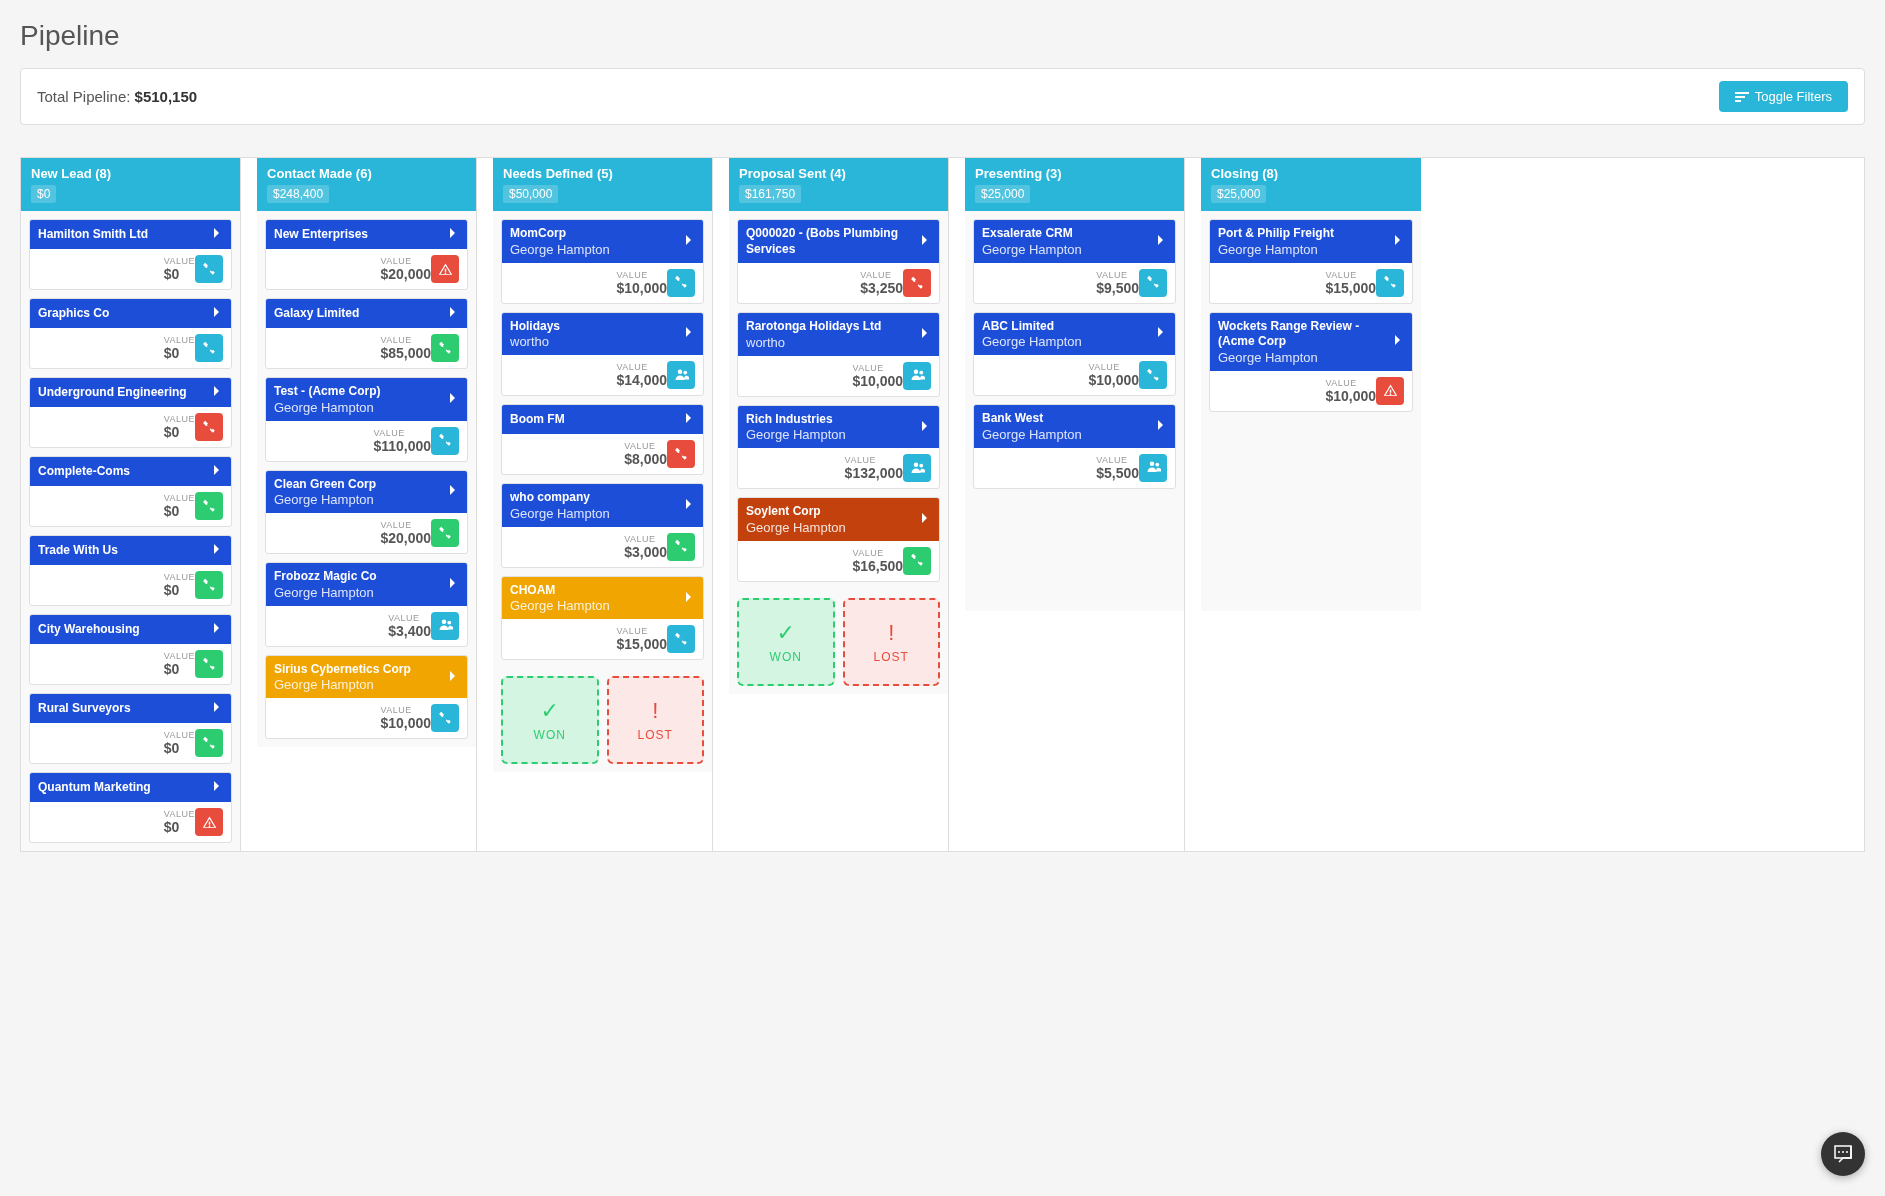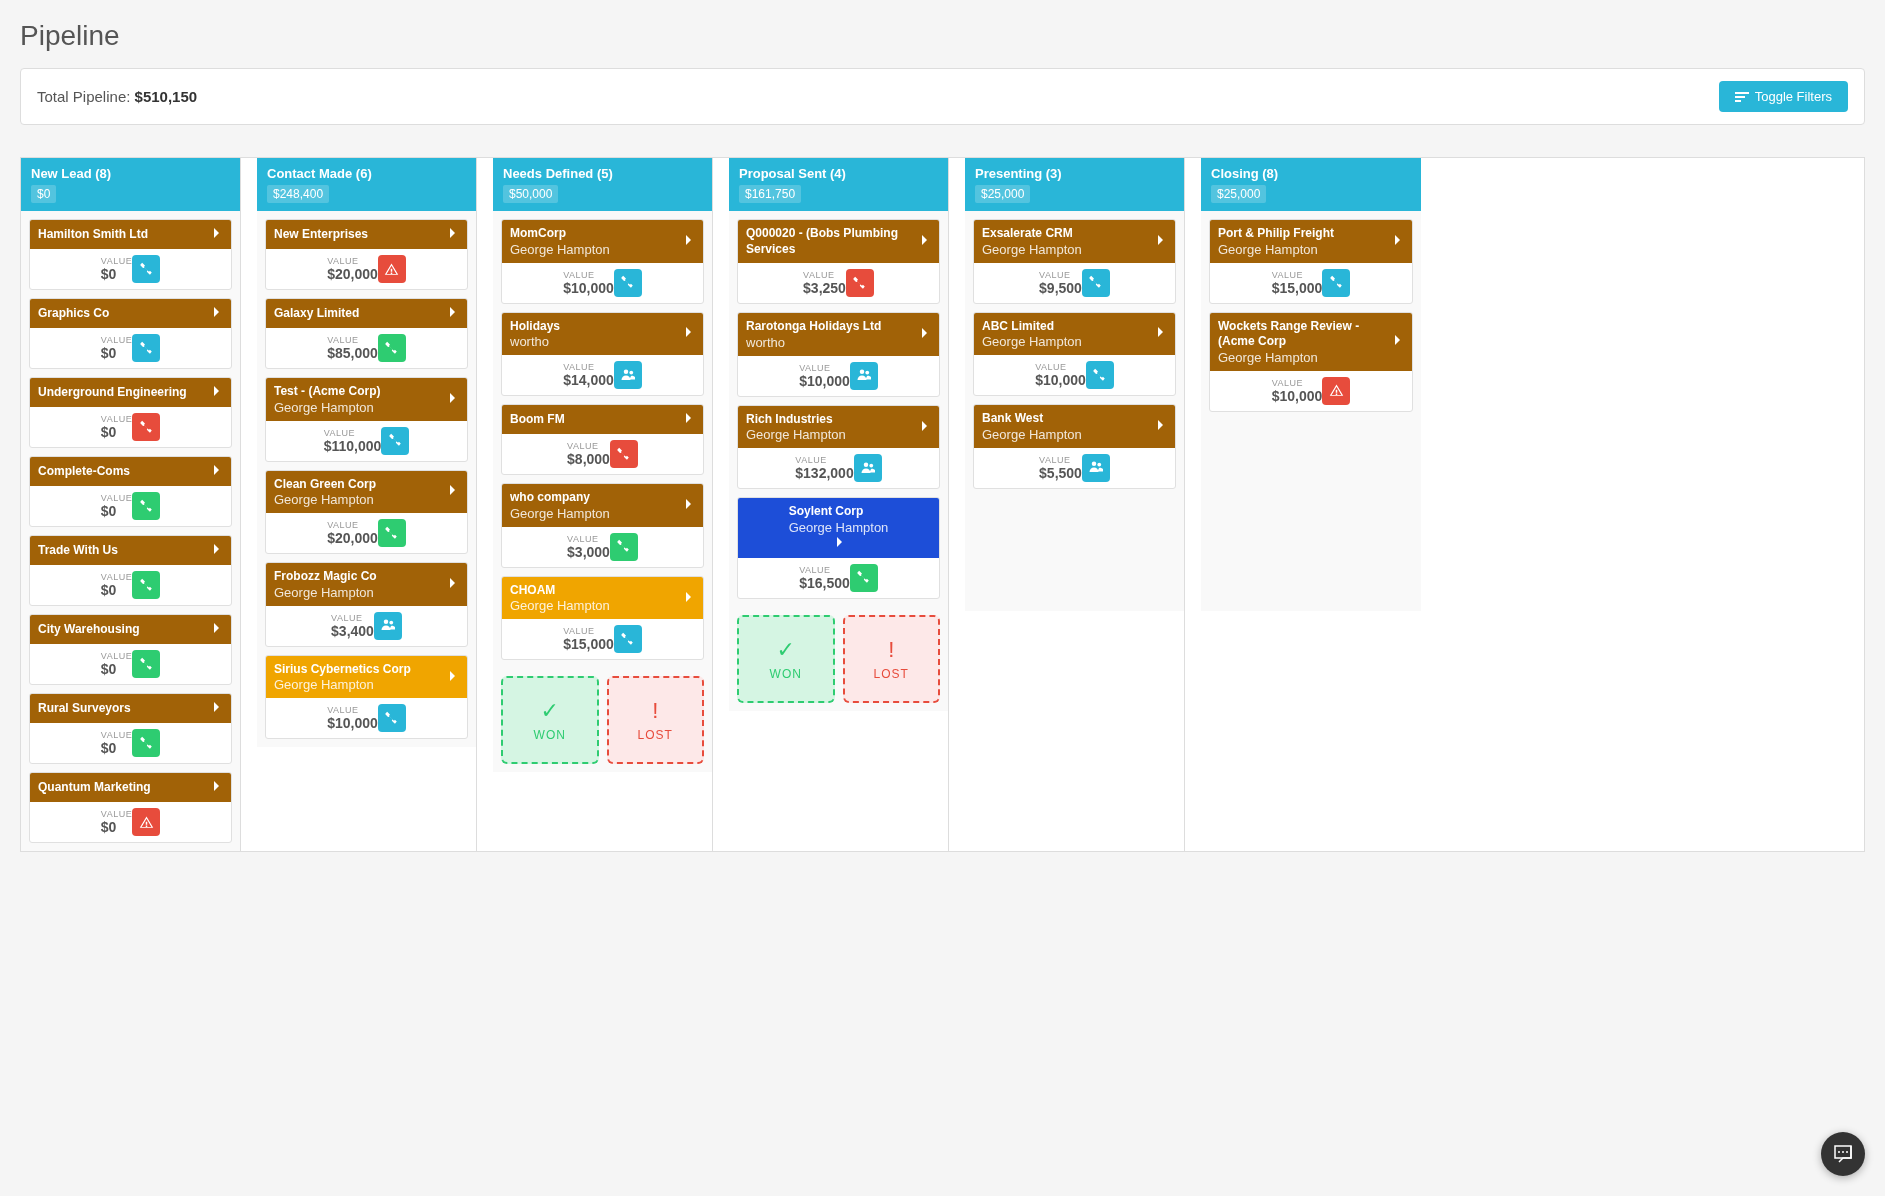--- a/index.html
+++ b/index.html
@@ -20,28 +20,28 @@
     .column:last-child { border-right: none; }
 
     .col-header { background: #29b6d8; color: #fff; padding: 8px 10px; }
     .col-title { font-size: 13px; font-weight: 600; }
     .col-amount { font-size: 12px; background: rgba(255,255,255,0.2); padding: 2px 6px; margin-top: 4px; display: inline-block; border-radius: 2px; }
 
     .col-body { padding: 8px; background: #f9f9f9; min-height: 400px; display: flex; flex-direction: column; gap: 8px; }
 
     .card { background: #fff; border: 1px solid #e0e0e0; border-radius: 3px; overflow: hidden; }
     .card-header { padding: 6px 8px; display: flex; justify-content: space-between; align-items: center; cursor: pointer; }
-    .card-header.blue { background: #a16207; }
+    .card-header.blue { background: #1d4ed8; }
     .card-header.orange { background: #f0a500; }
-    .card-header.red { background: #1d4ed8; flex-direction: column; }
+    .card-header.red { background: #c2410c; }
     .card-title { color: #fff; font-size: 12px; font-weight: 600; line-height: 1.3; }
     .card-subtitle { color: rgba(255,255,255,0.85); font-size: 13px; }
     .card-arrow { color: #fff; font-size: 14px; flex-shrink: 0; }
 
-    .card-body { padding: 6px 8px; display: flex; justify-content: center; align-items: center; }
+    .card-body { padding: 6px 8px; display: flex; justify-content: flex-end; align-items: center; }
     .card-value-label { font-size: 9px; color: #999; text-transform: uppercase; letter-spacing: 0.5px; }
     .card-value { font-size: 14px; color: #555; font-weight: 600; }
     .card-icon { width: 28px; height: 28px; border-radius: 4px; display: flex; align-items: center; justify-content: center; font-size: 14px; flex-shrink: 0; }
     .card-icon.green { background: #2ecc71; color: #fff; }
     .card-icon.blue { background: #29b6d8; color: #fff; }
     .card-icon.red { background: #e74c3c; color: #fff; }
 
     .drop-zone { border: 2px dashed #ccc; border-radius: 6px; padding: 20px; text-align: center; margin-top: auto; }
     .drop-zone.won { background: #d5f5e3; border-color: #2ecc71; color: #2ecc71; }
     .drop-zone.lost { background: #fde8e8; border-color: #e74c3c; color: #e74c3c; }

